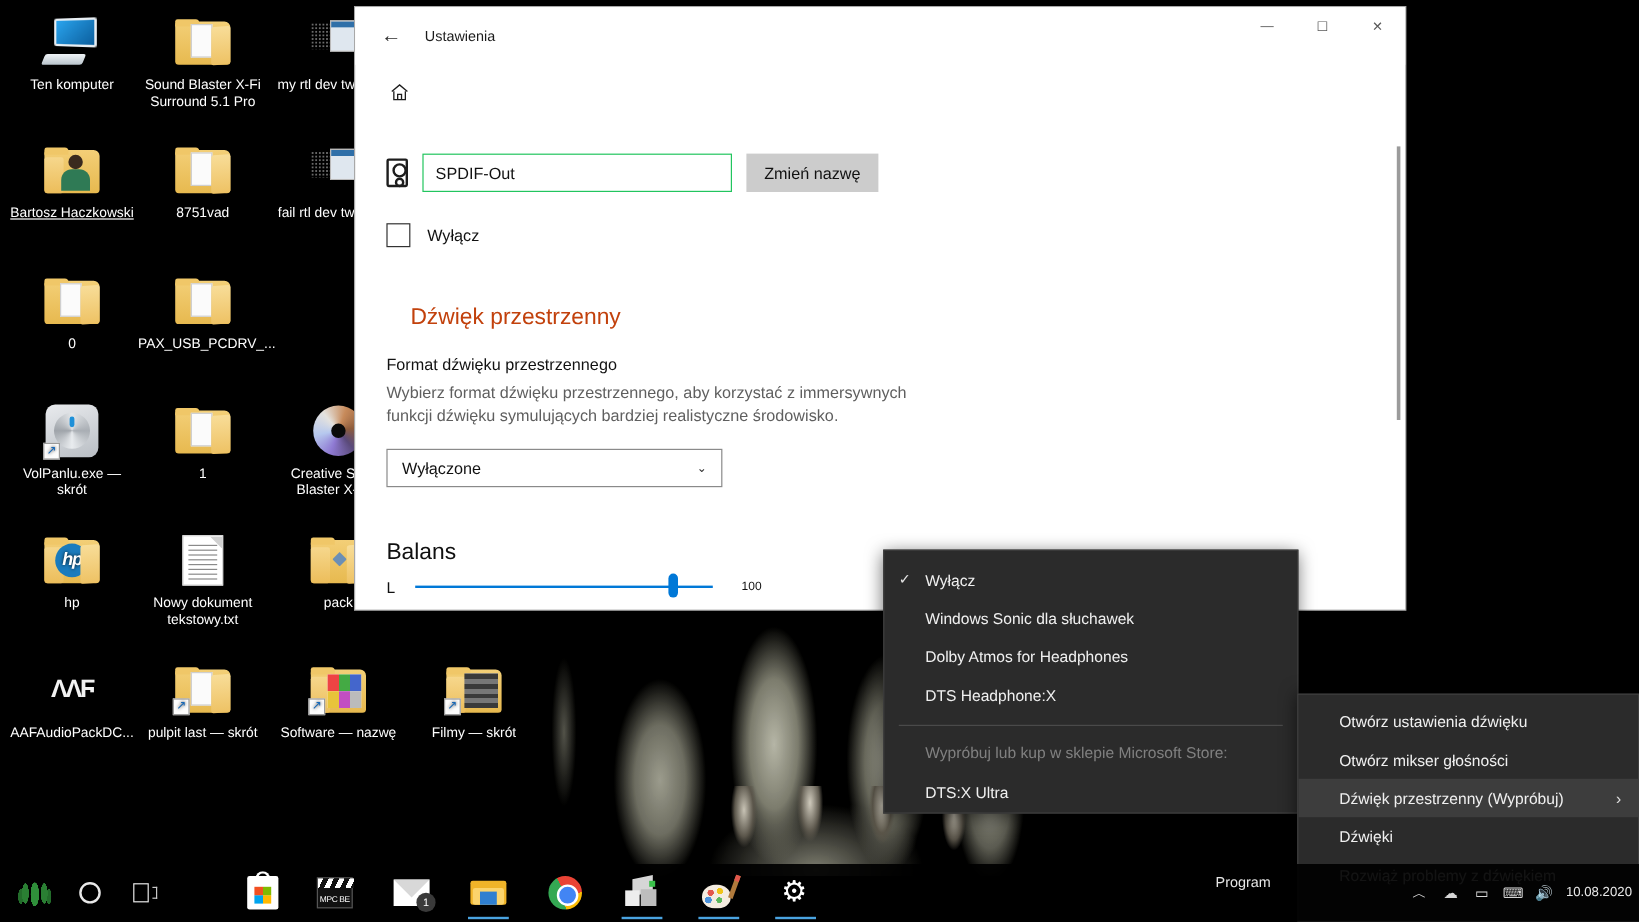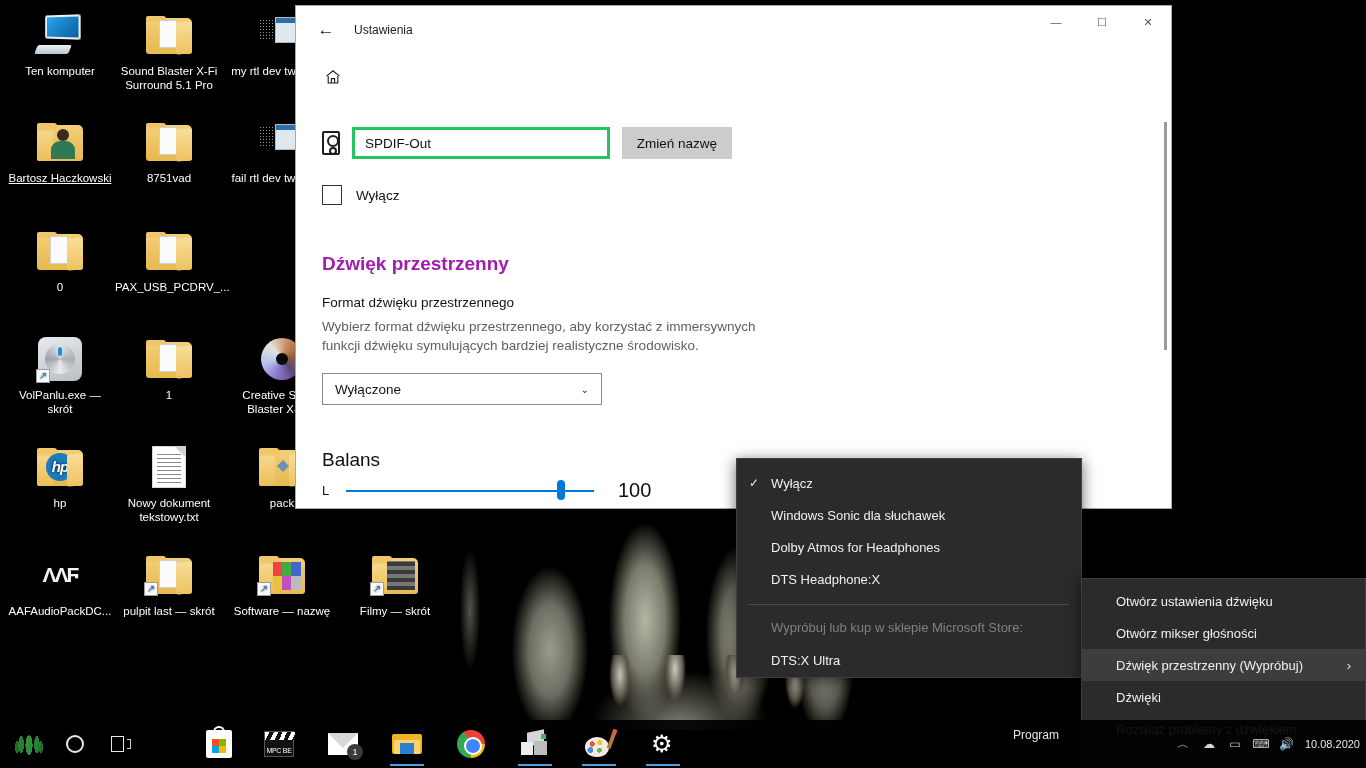--- a/index.html
+++ b/index.html
@@ -189,55 +189,55 @@
   .content { position: relative; padding: 36px 0 0 26px; }
 
   .name-row { display:flex; align-items:center; gap:12px; }
   .spk-ico {
     width: 18px; height: 24px; border: 2px solid #1d1d1d; border-radius:2px;
     position: relative; flex: none;
   }
   .spk-ico::before { content:""; position:absolute; left:3px; top:2px; width:8px; height:8px; border:2px solid #1d1d1d; border-radius:50%; }
   .spk-ico::after  { content:""; position:absolute; left:5px; top:14px; width:4px; height:4px; border:2px solid #1d1d1d; border-radius:50%; }
   .name-input {
-    width: 258px; height: 32px; border: 3px solid #22c55e; background:#fff;
+    width: 258px; height: 32px; border: 1px solid #22c55e; background:#fff;
     padding: 0 10px; font-size: 13.5px; color:#121212; font-family:"Liberation Sans",sans-serif;
     outline: none;
   }
   .rename-btn {
     height: 32px; min-width: 110px; padding: 0 14px;
     background: #cccccc; border: none; color:#111; font-size: 13.5px;
     font-family:"Liberation Sans",sans-serif; cursor: default;
   }
 
   .check-row { display:flex; align-items:center; gap:14px; margin-top: 26px; }
   .chkbox { width:20px; height:20px; border:1px solid #333; background:#fff; flex:none; }
   .check-lbl { font-size: 13.5px; color:#111; }
 
-  .sec-title { font-size: 19px; font-weight:700; color:#a21caf; margin-top: 48px; }
+  .sec-title { font-size: 19px; font-weight:400; color:#c2410c; margin-top: 48px; margin-left: 20px; }
   .sub-title { font-size: 13.5px; color:#121212; margin-top: 20px; }
   .desc { font-size: 13.5px; color:#5f5f5f; line-height: 19px; margin-top: 7px; max-width: 460px; }
 
   .combo {
     margin-top: 18px; width: 280px; height: 32px; border:1px solid #8a8a8a;
     display:flex; align-items:center; justify-content:space-between;
     padding: 0 12px; background:#fff; font-size:13.5px; color:#111; cursor: default; gap: 32px;
   }
   .combo .chev { font-size: 10px; color:#333; }
 
   .balance-title { font-size: 19px; font-weight:400; color:#101010; margin-top: 44px; }
   .balance-row { display:flex; align-items:center; gap:10px; margin-top: 8px; }
   .bal-L { font-size: 13px; color:#111; width:14px; }
   .slider { position: relative; width: 248px; height: 18px; }
   .slider .track { position:absolute; left:0; top:8px; width:100%; height:2px; background:#0078d7; }
   .slider .thumb {
     position:absolute; left: 211px; top: -2px; width: 8px; height: 20px;
     background:#0078d7; border-radius: 4px;
   }
-  .bal-val { font-size: 20px; color:#111; margin-left: 14px; }
+  .bal-val { font-size: 10px; color:#111; margin-left: 14px; }
 
   .scrollbar {
     position:absolute; right: 4px; top: 116px; width: 3px; height: 228px; background:#9b9b9b;
   }
 
   
   #spatial-menu {
     position: absolute; left: 736px; top: 458px; width: 346px; height: 220px;
     background: #2b2b2b; border: 1px solid #3f3f3f;
     color: #f0f0f0; font-size: 13px;

